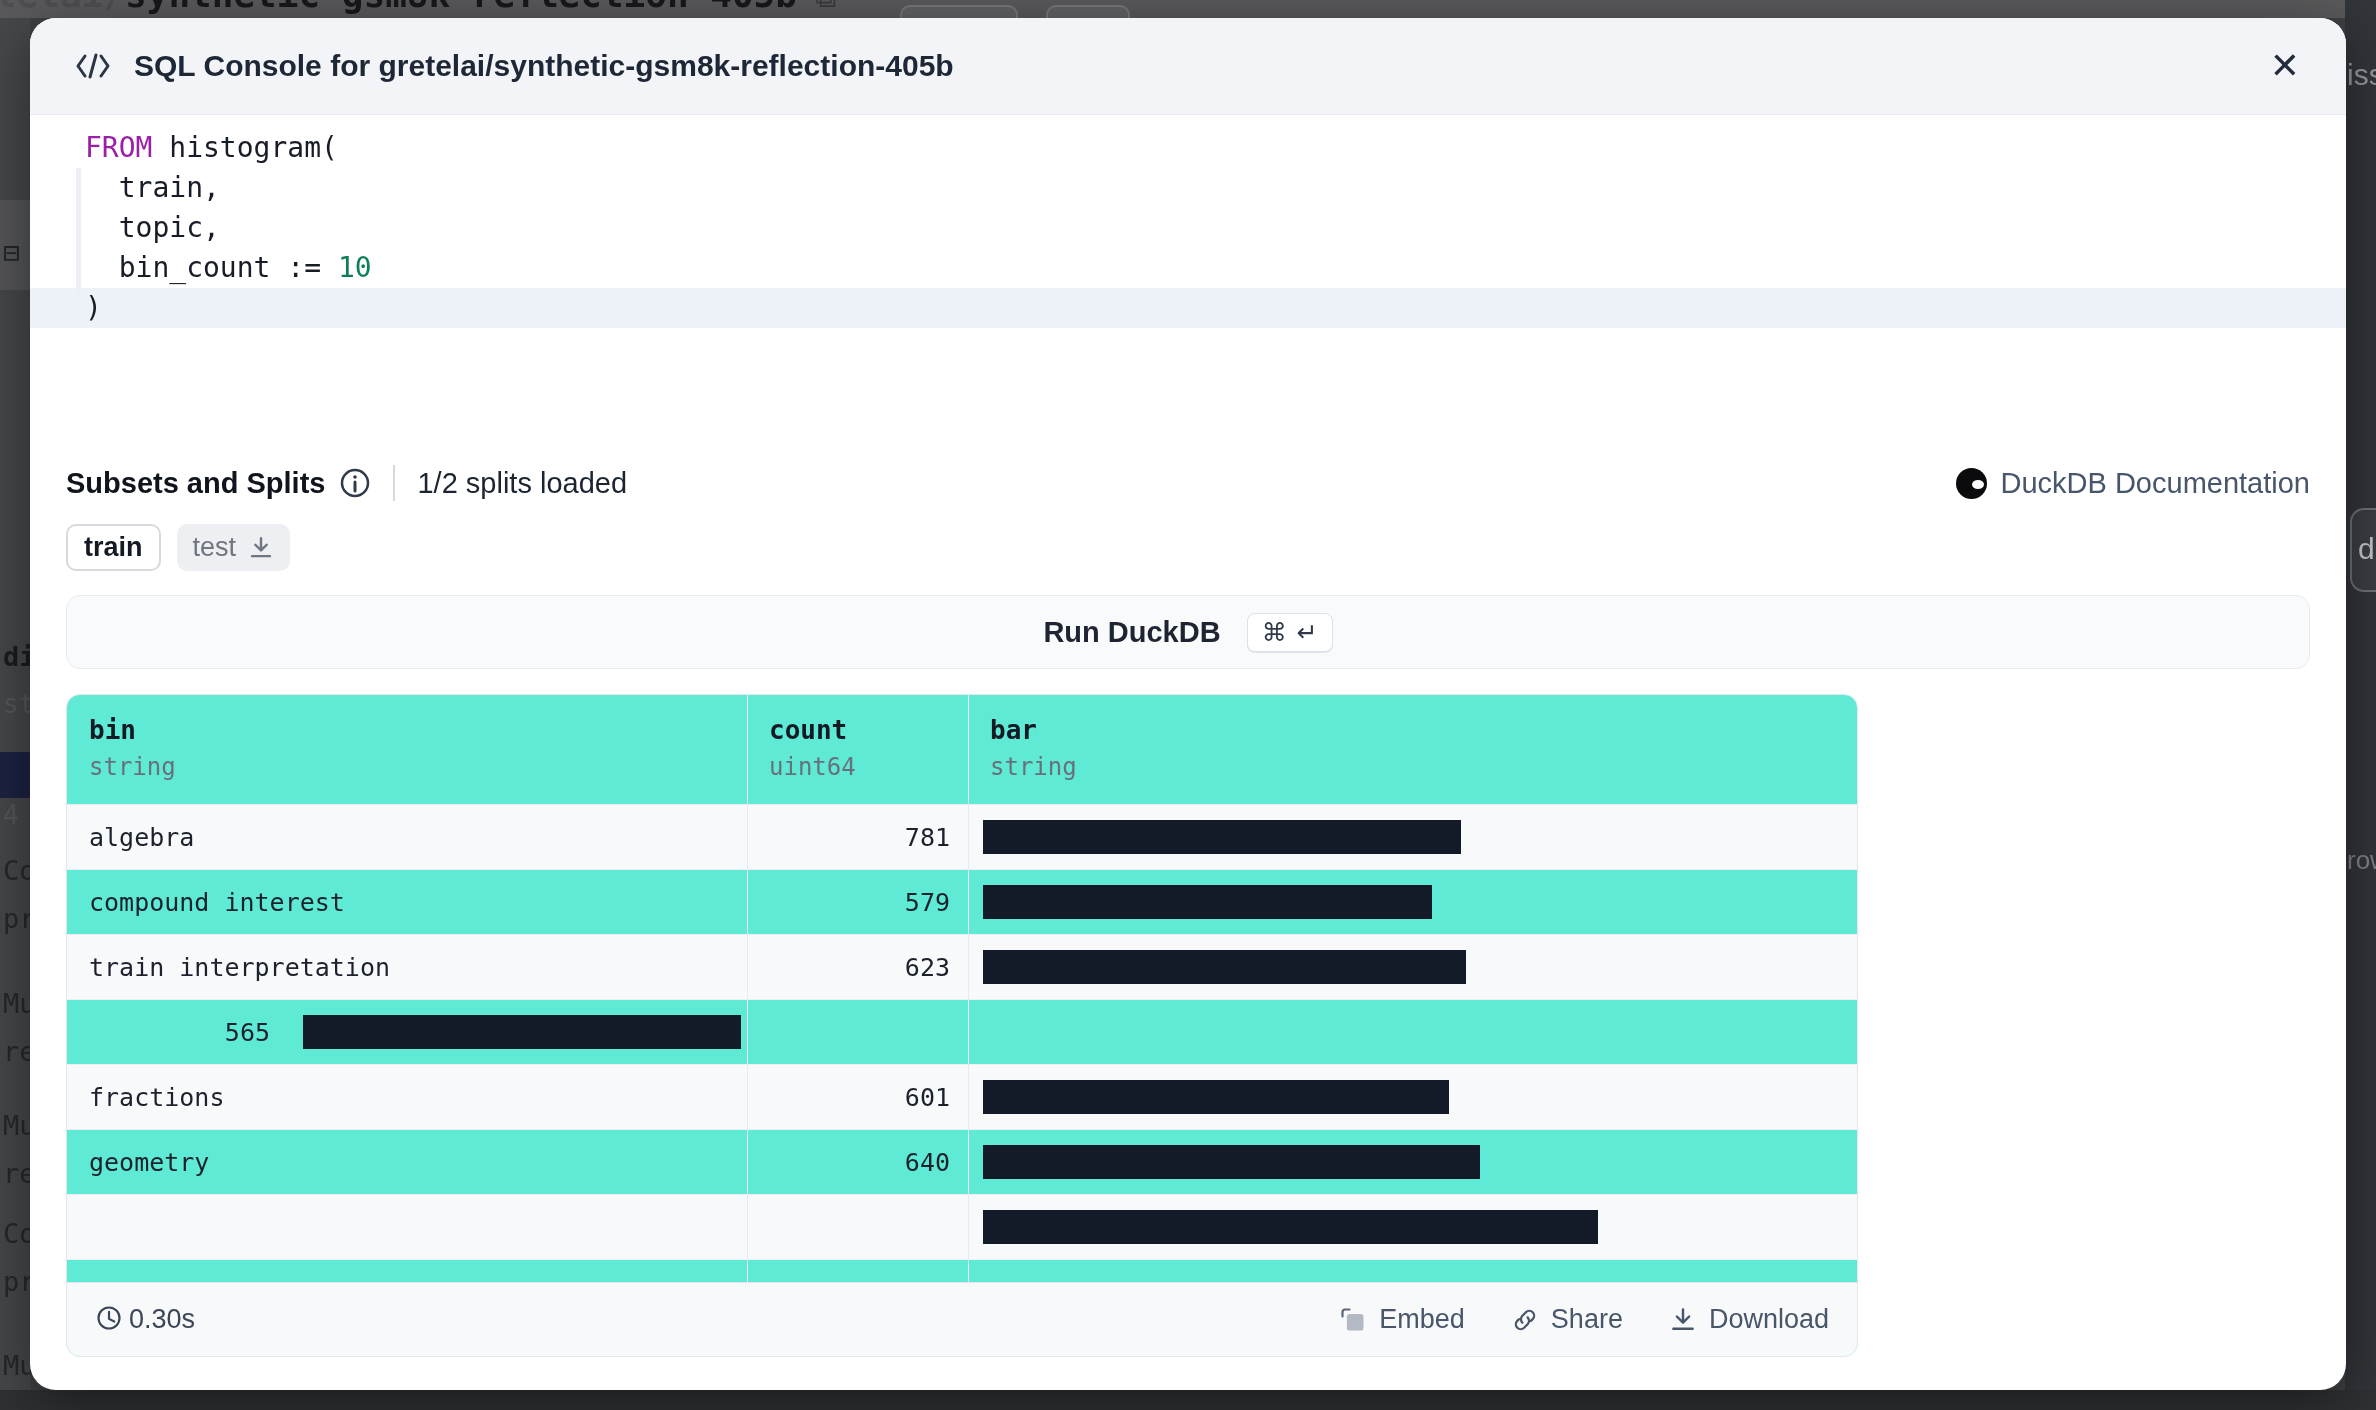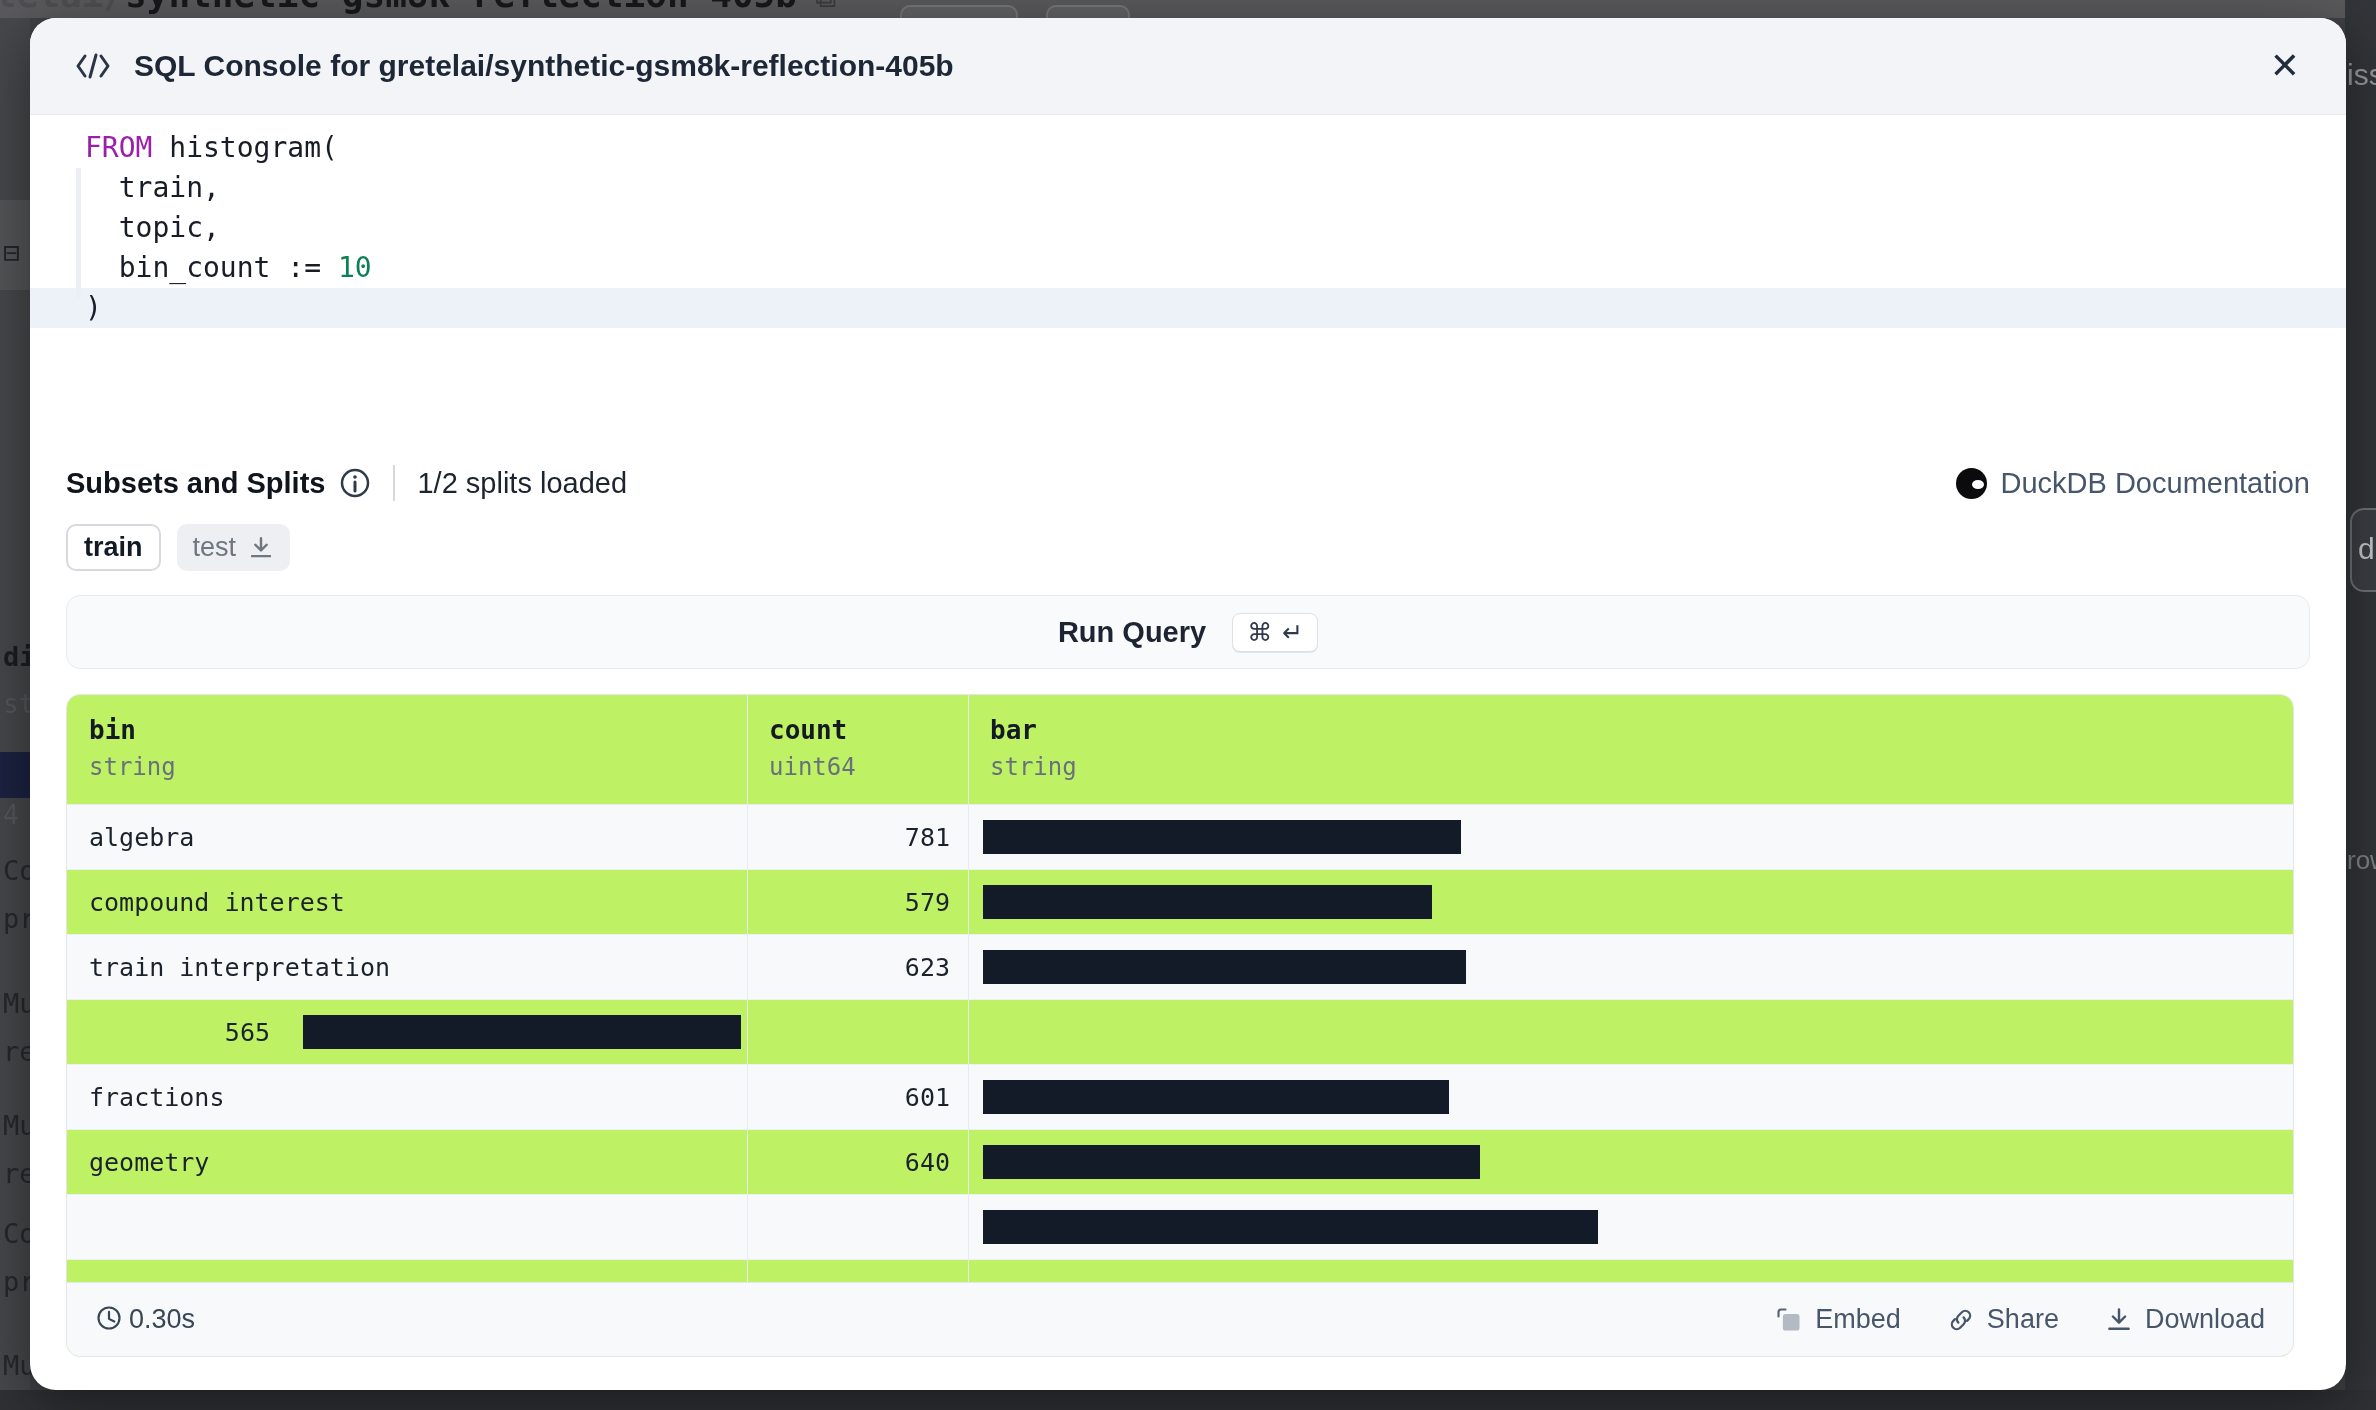--- a/index.html
+++ b/index.html
@@ -67,21 +67,21 @@
   .split-btn.muted  { background:#edeff2; border:none; color:#6f7680; }
 
   .run-query { position:absolute; top:577px; left:36px; width:2244px; height:74px;
                background:#f8fafb; border:1px solid #e8ebee; border-radius:14px; cursor:pointer;
                display:flex; align-items:center; justify-content:center; gap:26px; }
   .rq-label { font-size:29px; font-weight:bold; color:#1e2432; font-family:"Liberation Sans",sans-serif; }
   .rq-kbd { background:#fff; border:1px solid #dde2e8; border-radius:8px; padding:4px 14px;
             font-size:25px; color:#2f3a4c; box-shadow:0 1px 0 #e1e5ea;
             font-family:"DejaVu Sans", sans-serif; display:flex; gap:10px; }
 
-  .table { position:absolute; top:676px; left:36px; width:2228px; height:663px; background:#bef264;
+  .table { position:absolute; top:676px; left:36px; width:1792px; height:663px; background:#5eead4;
            border:1.5px solid #e3e7ec; border-radius:14px; overflow:hidden; }
   .t-colline { position:absolute; top:0; bottom:74px; width:1px; background:#e8ebef; z-index:2; }
   .l1 { left:680px; } .l2 { left:901px; }
   .t-header { position:absolute; top:0; left:0; right:0; height:110px; border-bottom:1px solid #e8ebef;
               display:flex; }
   .th { padding:20px 0 0 22px; }
   .th1 { width:680px; } .th2 { width:221px; } .th3 { flex:1; }
   .th .cname { font-family:"DejaVu Sans Mono",monospace; font-size:26px; font-weight:bold; color:#141a24; }
   .th .ctype { font-family:"DejaVu Sans Mono",monospace; font-size:24px; color:#68707c; margin-top:8px; }
   .t-body { position:absolute; top:110px; left:0; right:0; bottom:74px; overflow:hidden; }
@@ -179,21 +179,21 @@
         </button>
       <button class="split-btn muted">
         <span>test</span>
         <svg width="26" height="26" viewBox="0 0 32 32">
           <path d="M16 4 v14 M9 12 l7 7 7-7 M5 26 h22" fill="none" stroke="#6f7680" stroke-width="3" stroke-linecap="round" stroke-linejoin="round"></path>
         </svg>
       </button>
     </div>
 
     <button class="run-query">
-      <span class="rq-label">Run Query</span>
+      <span class="rq-label">Run DuckDB</span>
       <span class="rq-kbd">
           <span>⌘</span>
           <span>↵</span>
         </span>
     </button>
 
     <div class="table">
       <div class="t-colline l1"></div>
       <div class="t-colline l2"></div>
 

